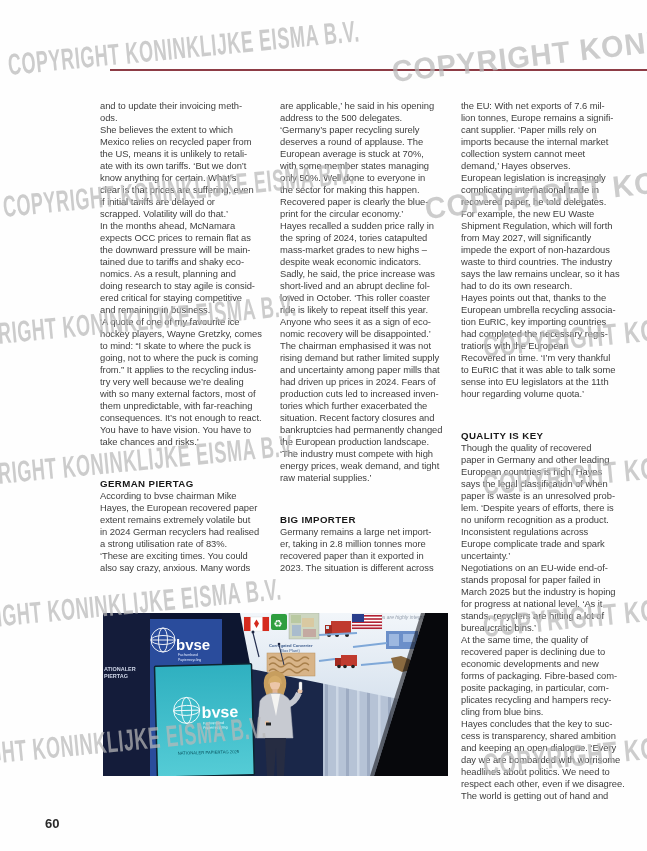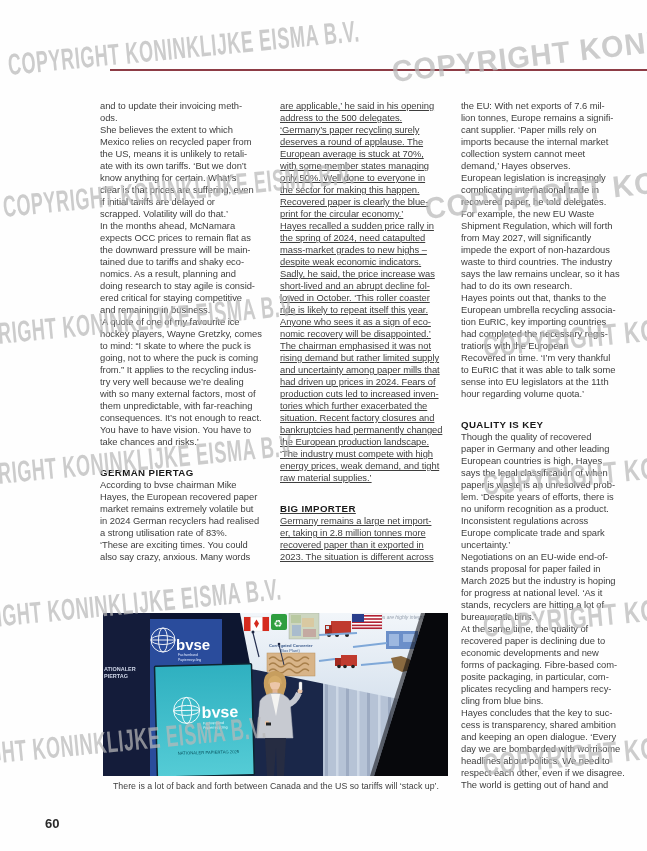--- a/index.html
+++ b/index.html
@@ -14,22 +14,22 @@
   .wm-c{transform:rotate(-5.5deg) scaleX(0.72);}
 
   
   #rule{position:absolute;left:110px;top:69px;width:537px;height:2px;background:#8d3c45;z-index:3;}
 
   
   .col{position:absolute;top:100px;width:172px;color:#3e3e3e;z-index:2;}
   .line{height:12px;line-height:12px;font-size:9.4px;letter-spacing:-0.05px;white-space:nowrap;}
   .gap{height:19px;}
   .col-heading{height:12px;line-height:12px;font-size:9.7px;font-weight:700;color:#181818;
-               letter-spacing:0.4px;white-space:nowrap;}
-  #col1{left:100px;} #col2{left:280px;text-decoration:underline;} #col3{left:461px;}
+               letter-spacing:0.4px;white-space:nowrap;margin-top:11px;}
+  #col1{left:100px;} #col2{left:280px;} #col3{left:461px;}
 
   
   #photo{position:absolute;left:103px;top:613px;width:345px;height:163px;z-index:2;background:#0f1833;}
   #caption{position:absolute;left:113px;top:781px;width:440px;font-size:8.8px;color:#3e3e3e;
            white-space:nowrap;z-index:2;}
   #pageno{position:absolute;left:45px;top:816px;font-size:13px;font-weight:700;color:#2a2a2a;z-index:2;}
 </style>
 </head>
 <body>
 
@@ -79,39 +79,39 @@
       <div class="line">try very well because we’re dealing</div>
       <div class="line">with so many external factors, most of</div>
       <div class="line">them unpredictable, with far-reaching</div>
       <div class="line">consequences. It’s not enough to react.</div>
       <div class="line">You have to have vision. You have to</div>
       <div class="line">take chances and risks.’</div>
       <div class="gap"></div>
       <div class="col-heading">GERMAN PIERTAG</div>
       <div class="line">According to bvse chairman Mike</div>
       <div class="line">Hayes, the European recovered paper</div>
-      <div class="line">market remains extremely volatile but</div>
+      <div class="line">extent remains extremely volatile but</div>
       <div class="line">in 2024 German recyclers had realised</div>
       <div class="line">a strong utilisation rate of 83%.</div>
       <div class="line">‘These are exciting times. You could</div>
       <div class="line">also say crazy, anxious. Many words</div>
     </div>
   <div id="col2" class="col">
       <div class="line">are applicable,’ he said in his opening</div>
       <div class="line">address to the 500 delegates.</div>
       <div class="line">‘Germany’s paper recycling surely</div>
       <div class="line">deserves a round of applause. The</div>
       <div class="line">European average is stuck at 70%,</div>
       <div class="line">with some member states managing</div>
       <div class="line">only 50%. Well done to everyone in</div>
       <div class="line">the sector for making this happen.</div>
       <div class="line">Recovered paper is clearly the blue-</div>
       <div class="line">print for the circular economy.’</div>
       <div class="line">Hayes recalled a sudden price rally in</div>
-      <div class="line">the spring of 2024, need catapulted</div>
+      <div class="line">the spring of 2024, tories catapulted</div>
       <div class="line">mass-market grades to new highs –</div>
       <div class="line">despite weak economic indicators.</div>
       <div class="line">Sadly, he said, the price increase was</div>
       <div class="line">short-lived and an abrupt decline fol-</div>
       <div class="line">lowed in October. ‘This roller coaster</div>
       <div class="line">ride is likely to repeat itself this year.</div>
       <div class="line">Anyone who sees it as a sign of eco-</div>
       <div class="line">nomic recovery will be disappointed.’</div>
       <div class="line">The chairman emphasised it was not</div>
       <div class="line">rising demand but rather limited supply</div>
@@ -352,15 +352,14 @@
         <circle cx="164" cy="110" r="2.2" fill="#ecc6a8"></circle>
         <rect x="163" y="109.5" width="5" height="3" fill="#222222"></rect>
         <path d="M162,125 h21 l-2,38 h-7 l-1,-28 l-2,28 h-7 z" fill="#262c42"></path>
       </g>
 
       <polygon points="318,0 322,0 271,163 267,163" fill="#07080c" opacity="0.55"></polygon>
       <polygon points="322,0 345,0 345,163 271,163" fill="#07080c"></polygon>
     </svg>
   </div>
 
-  <div id="caption">There is a lot of back and forth between Canada and the US so tariffs will ‘stack up’.</div>
   <div id="pageno">60</div>
 </div>
 
 </body></html>

